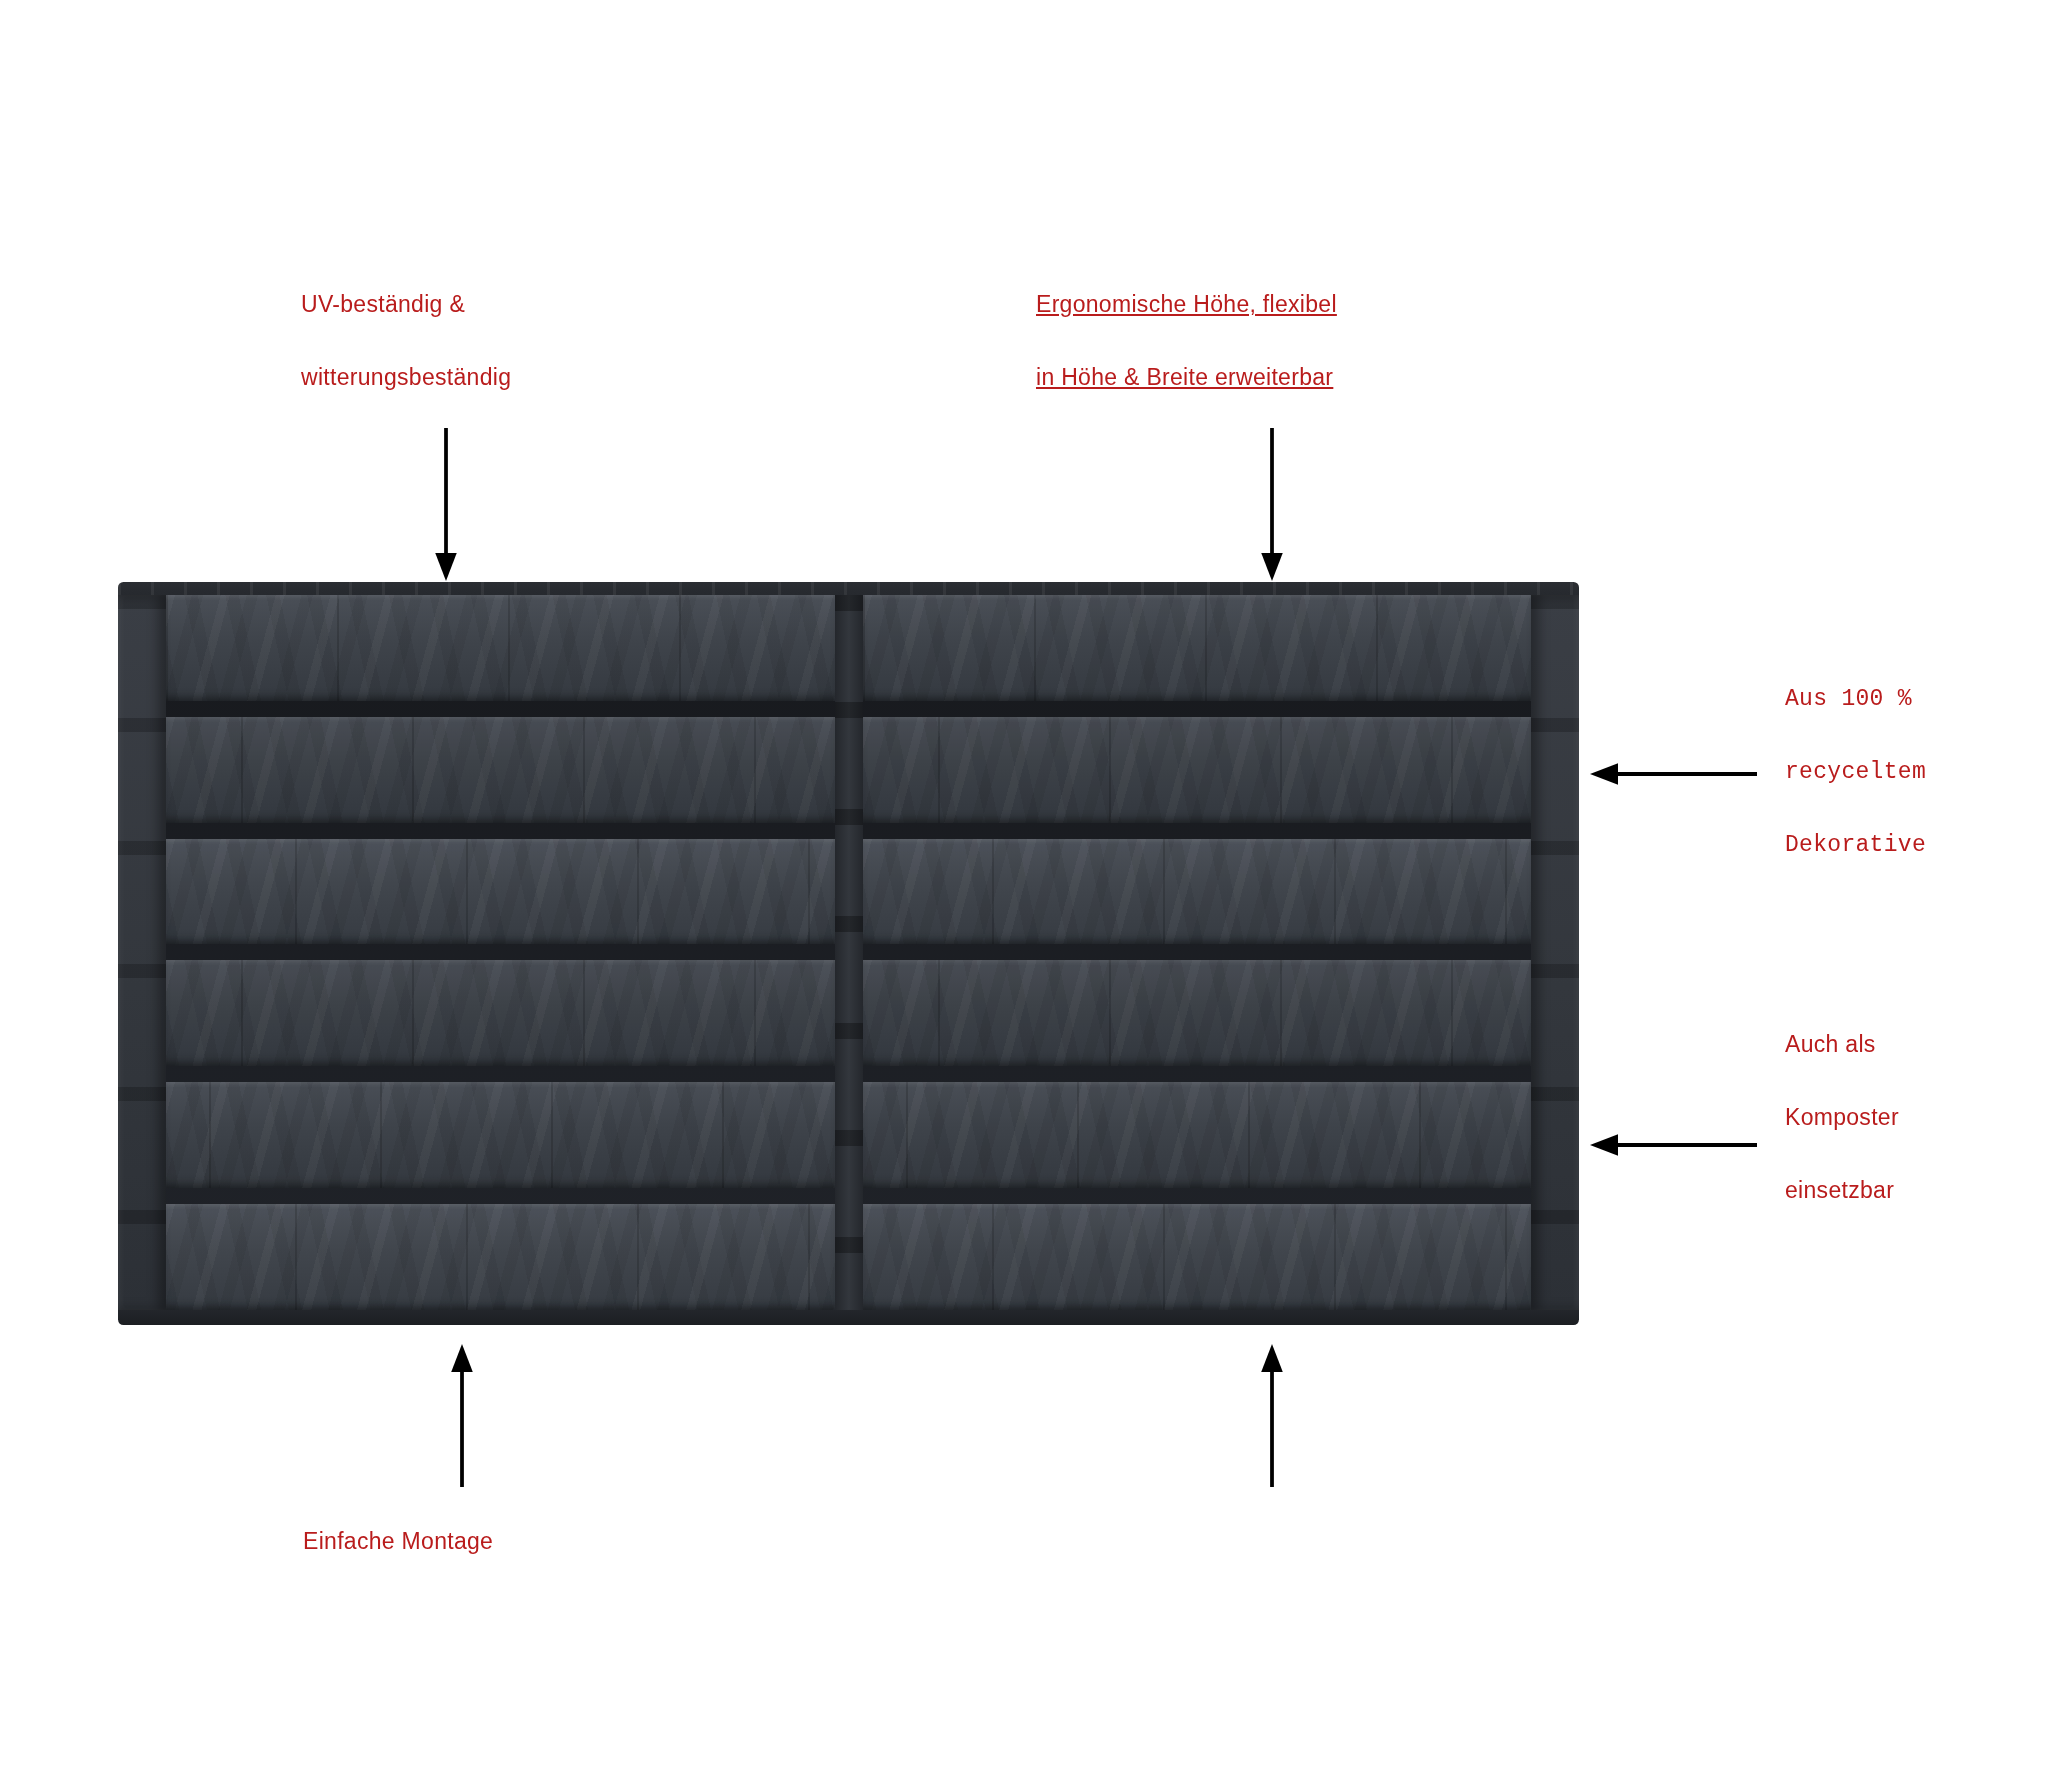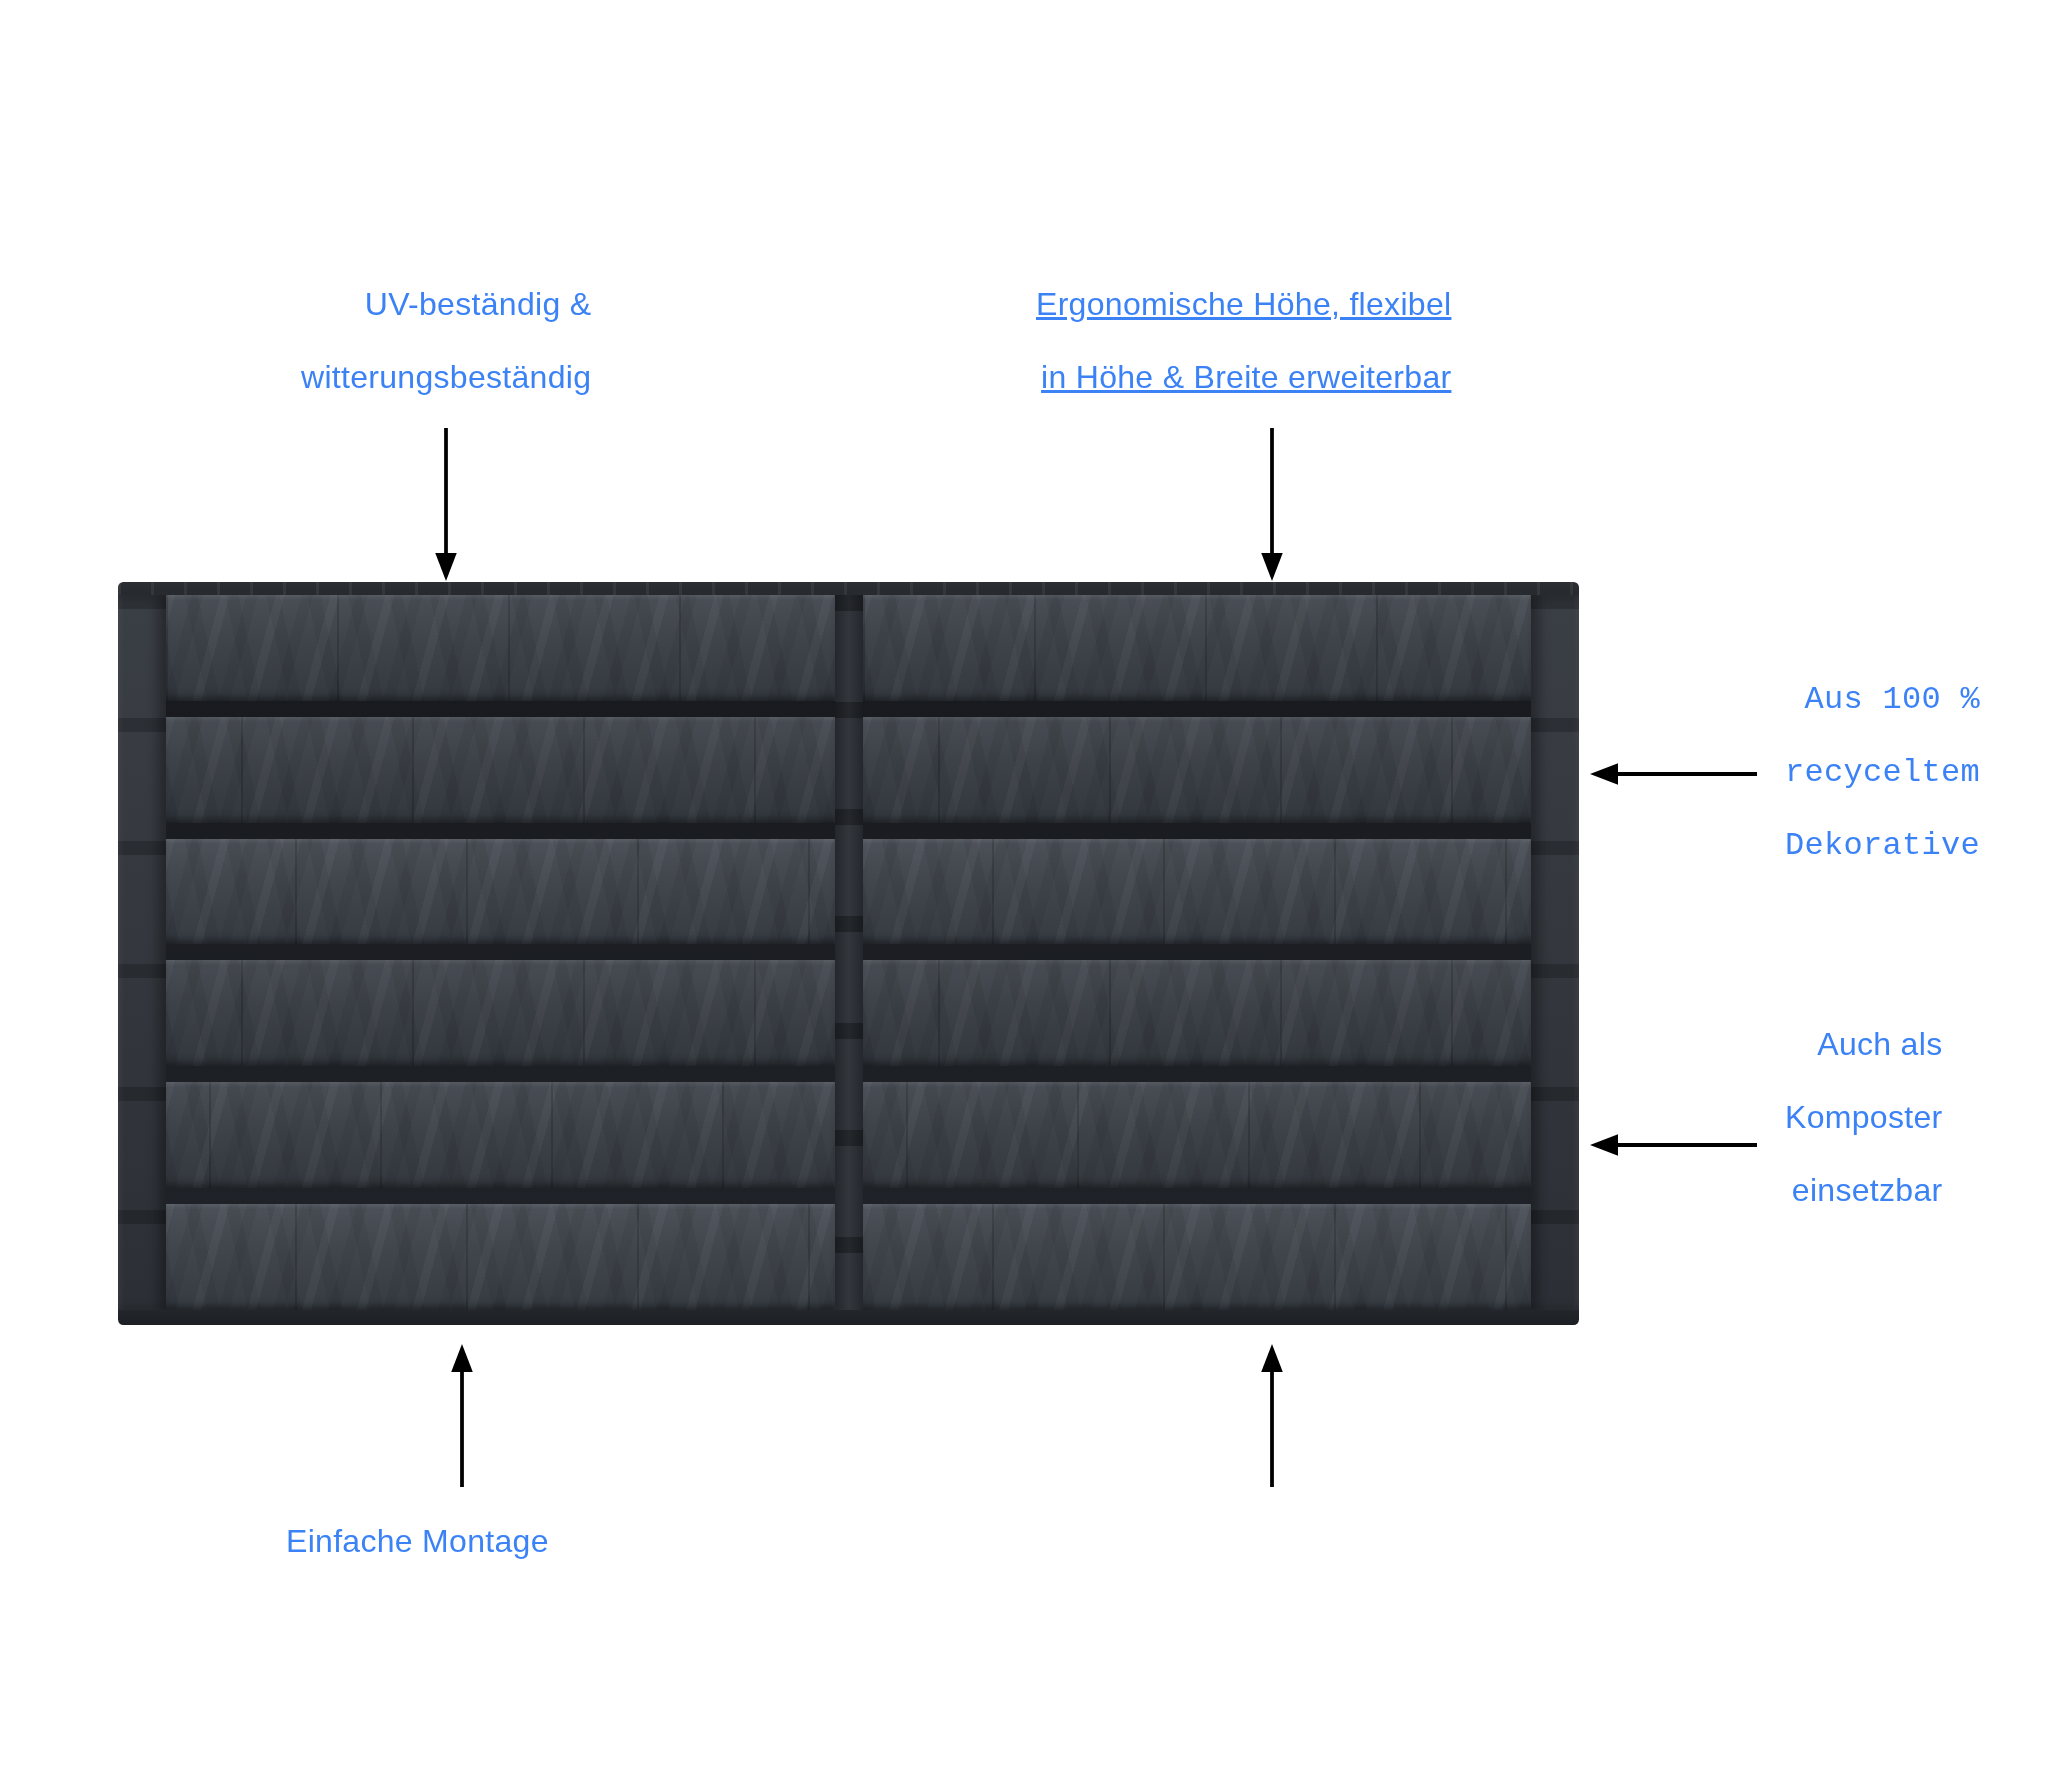--- a/index.html
+++ b/index.html
@@ -12,26 +12,25 @@
     position: relative;
     width: 2066px;
     height: 1771px;
     background: #ffffff;
     overflow: hidden;
   }
 
   
   .ann {
     position: absolute;
-    color: #3b82f6;
-    font-size: 32px;
+    color: #b91c1c;
+    font-size: 23px;
     line-height: 73px;
     letter-spacing: 0.3px;
     white-space: nowrap;
-    text-align: right;
   }
 
   
   .arrow { position: absolute; }
   .arrow svg { display: block; }
 
   
   .product {
     position: absolute;
     left: 118px;
@@ -119,21 +118,21 @@
     <div>recyceltem</div>
     <div>Dekorative</div>
   </div>
 
   <div class="ann" style="left:1785px; top:1008px;">
     <div>Auch als</div>
     <div>Komposter</div>
     <div>einsetzbar</div>
   </div>
 
-  <div class="ann" style="left:286px; top:1505px;">
+  <div class="ann" style="left:303px; top:1505px;">
     <div>Einfache Montage</div>
   </div>
 
   <div class="arrow" style="left:434px; top:428px;">
     <svg width="24" height="153" viewBox="0 0 44 285">
       <line x1="22" y1="0" x2="22" y2="240" stroke="#000" stroke-width="7"></line>
       <polygon points="2,233 42,233 22,285" fill="#000"></polygon>
     </svg>
   </div>
 

